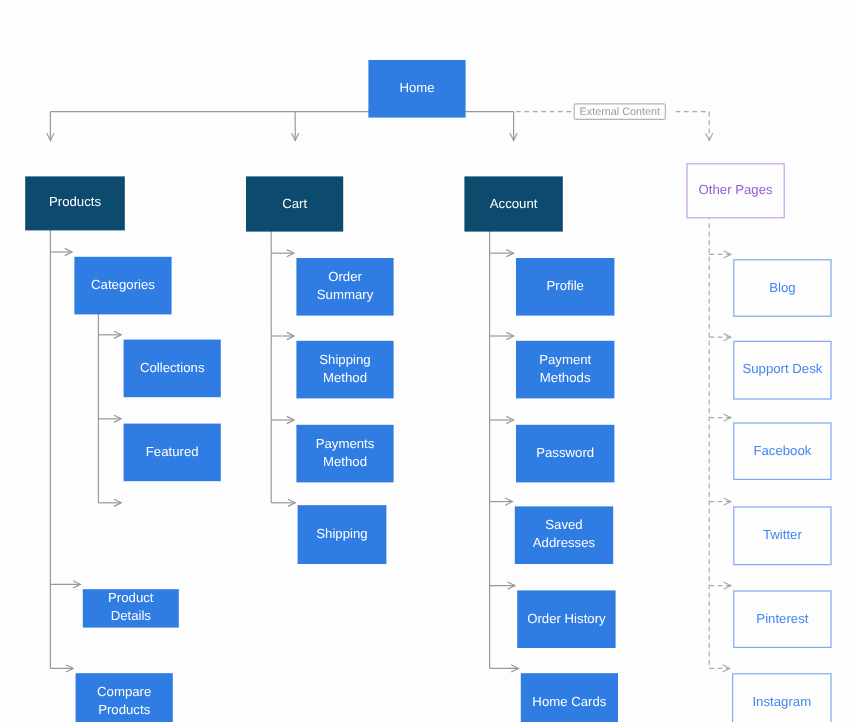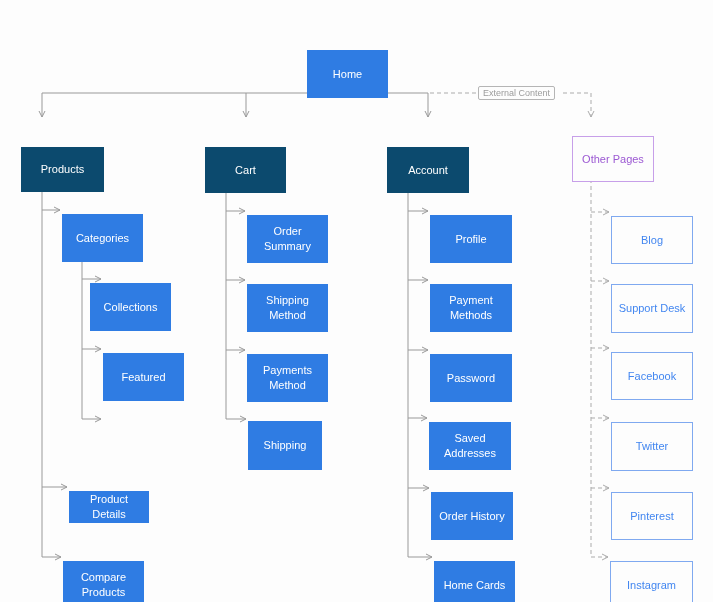--- a/index.html
+++ b/index.html
@@ -104,21 +104,21 @@
   <div class="node n-blue" style="left:307px; top:22px; width:81px; height:48px;">Home</div>
 
   <div class="node n-purple" style="left:21px; top:119px; width:83px; height:45px;">Products</div>
   <div class="node n-purple" style="left:205px; top:119px; width:81px; height:46px;">Cart</div>
   <div class="node n-purple" style="left:387px; top:119px; width:82px; height:46px;">Account</div>
   <div class="node o-purple" style="left:572px; top:108px; width:82px; height:46px;">Other Pages</div>
 
   <div class="ext-label">External Content</div>
 
   <div class="node n-blue" style="left:62px; top:186px; width:81px; height:48px;">Categories</div>
-  <div class="node n-blue" style="left:90px; top:255px; width:81px; height:48px;">Collections</div>
+  <div class="node n-blue" style="left:103px; top:255px; width:81px; height:48px;">Collections</div>
   <div class="node n-blue" style="left:103px; top:325px; width:81px; height:48px;">Featured</div>
   <div class="node n-blue" style="left:69px; top:463px; width:80px; height:32px;">Product Details</div>
   <div class="node n-blue" style="left:63px; top:533px; width:81px; height:48px;">Compare Products</div>
 
   <div class="node n-blue" style="left:247px; top:187px; width:81px; height:48px;">Order Summary</div>
   <div class="node n-blue" style="left:247px; top:256px; width:81px; height:48px;">Shipping Method</div>
   <div class="node n-blue" style="left:247px; top:326px; width:81px; height:48px;">Payments Method</div>
   <div class="node n-blue" style="left:248px; top:393px; width:74px; height:49px;">Shipping</div>
 
   <div class="node n-blue" style="left:430px; top:187px; width:82px; height:48px;">Profile</div>

